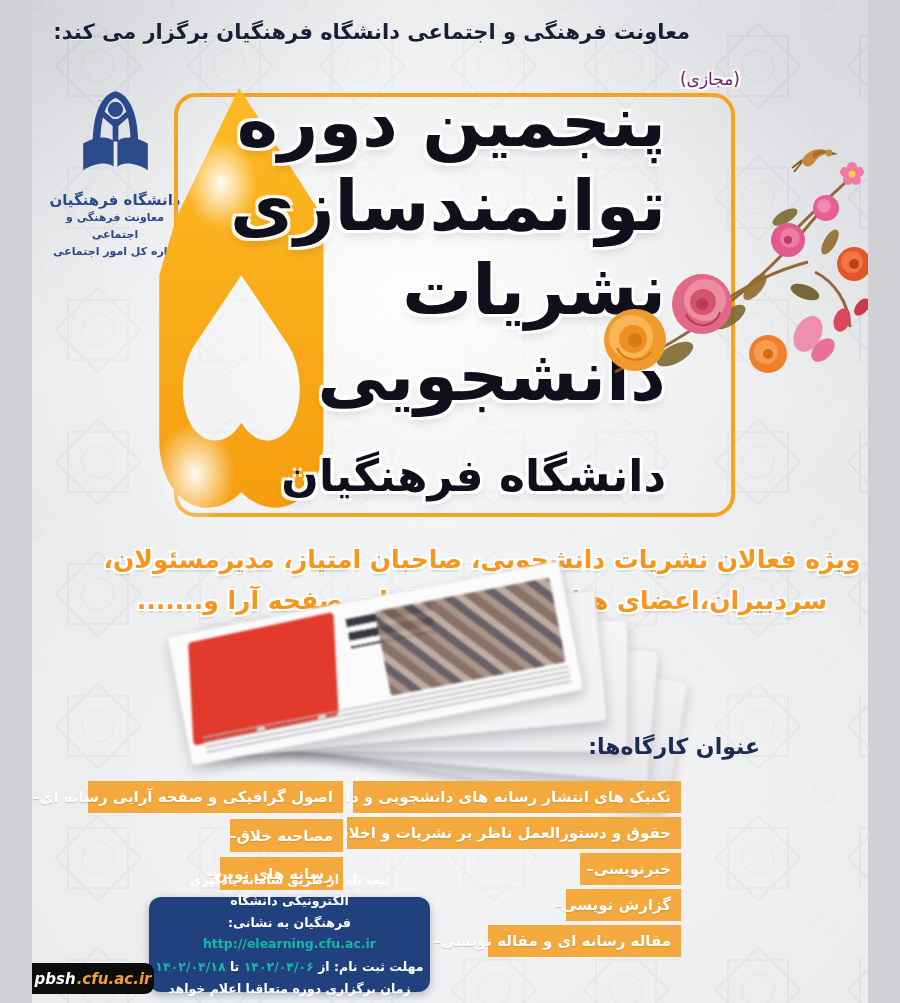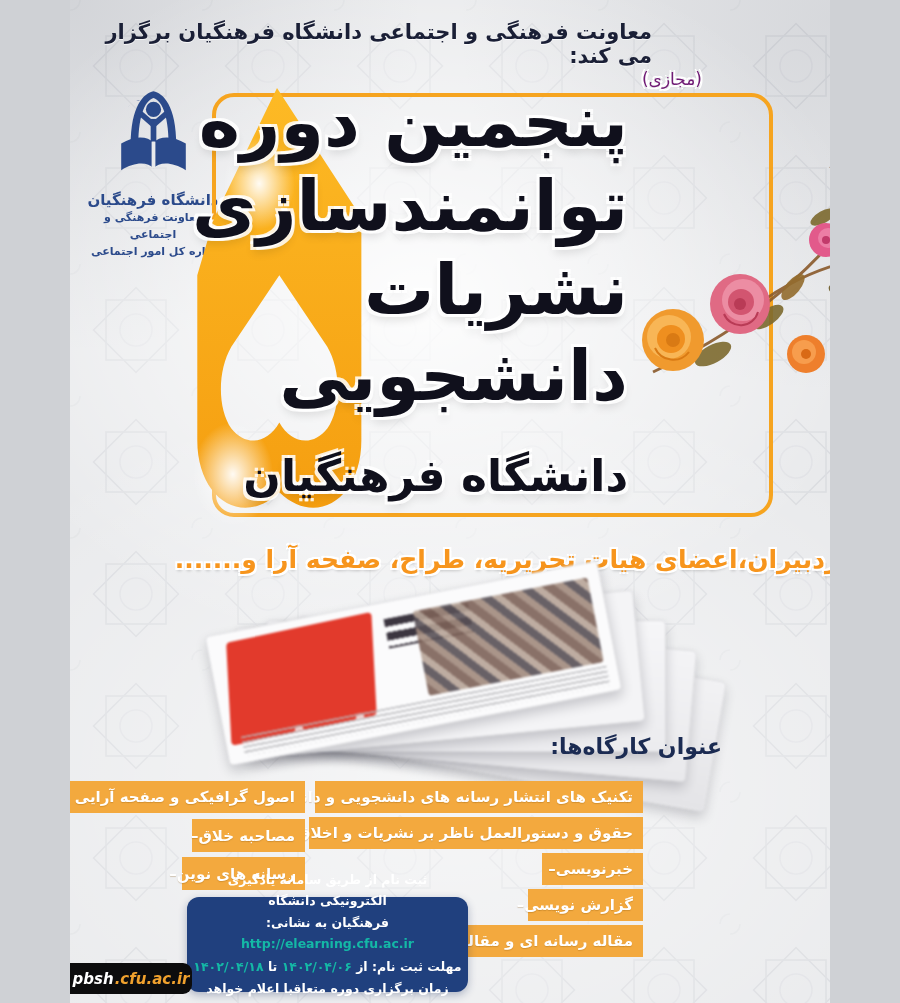--- a/index.html
+++ b/index.html
@@ -1,18 +1,18 @@
 <!DOCTYPE html>
 <html lang="fa"><head>
 <meta charset="utf-8">
 <style>
   * { margin:0; padding:0; box-sizing:border-box; }
   body { font-family:"DejaVu Sans", sans-serif; background:#cfd1d5; }
   .poster {
-    position:relative; width:760px; height:1003px; margin:0 auto;
+    position:relative; width:836px; height:1003px; margin:0 auto;
     background:#e9eaec; overflow:hidden;
   }
   .pattern-svg { position:absolute; inset:0; }
   .vignette {
     position:absolute; inset:0; pointer-events:none;
     background:
       radial-gradient(ellipse 640px 500px at 46% 30%, rgba(255,255,255,.92), rgba(255,255,255,0) 72%),
       radial-gradient(ellipse 720px 520px at 50% 78%, rgba(255,255,255,.6), rgba(255,255,255,0) 78%),
       radial-gradient(circle at 0% 0%, rgba(110,115,128,.18), rgba(110,115,128,0) 28%),
       radial-gradient(circle at 100% 2%, rgba(110,115,128,.15), rgba(110,115,128,0) 30%);
@@ -287,20 +287,21 @@
     <g transform="translate(218,22)">
       <path d="M4,16 C10,4 26,2 34,10 C27,9 20,12 16,19 C11,25 5,23 4,16 Z" fill="#C5893C"></path>
       <path d="M14,10 C20,4 28,5 30,9 C24,9 19,11 16,15 Z" fill="#A76F2B"></path>
       <circle cx="31" cy="9" r="3.4" fill="#C5893C"></circle>
       <path d="M34,8 L40,10 L34,11 Z" fill="#8a5a2b"></path>
       <path d="M4,16 L-6,24 M4,18 L-4,28" stroke="#8a5a2b" stroke-width="2"></path>
     </g>
   </svg>
 
   <div class="audience">
+    <div>ویژه فعالان نشریات دانشجویی، صاحبان امتیاز، مدیرمسئولان،</div>
     <div>سردبیران،اعضای هیات تحریریه، طراح، صفحه آرا و.......</div>
   </div>
 
   <div class="news">
     <div class="sheet s1"></div>
     <div class="sheet s2"></div>
     <div class="sheet s3"></div>
     <div class="sheet s4"></div>
     <div class="sheet s5">
       <div class="np-red"></div>

